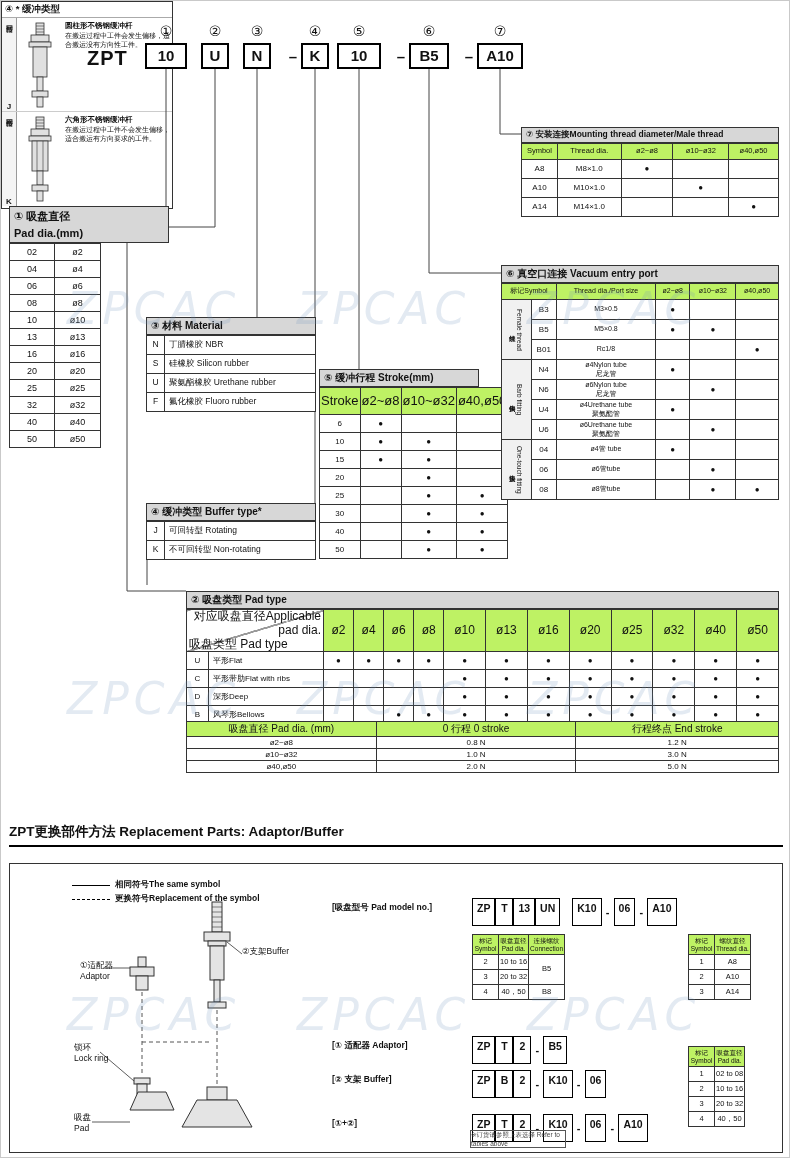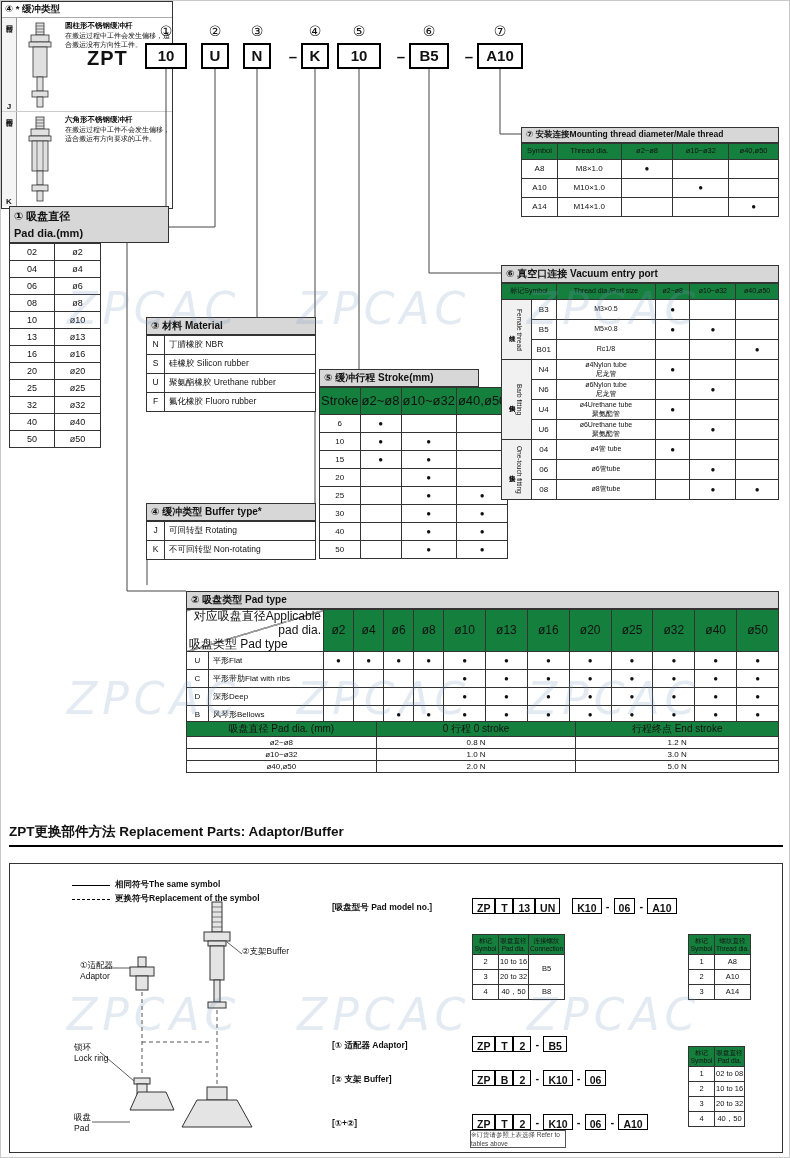--- a/index.html
+++ b/index.html
@@ -17,21 +17,21 @@
 .seg{margin-left:14px}.seg1{margin-left:6px}.seg5{margin-left:8px}.seg6,.seg7{margin-left:12px}
 .circ{height:20px;font-size:14px;text-align:center}
 .segrow{display:flex;align-items:center}
 .dash{width:16px;text-align:center;font-weight:bold;font-size:15px}
 .cbox{height:26px;border:2px solid #000;background:#fff;font-weight:bold;font-size:15px;text-align:center;line-height:22px}
 .seg1 .cbox{width:42px}.seg2 .cbox{width:28px}.seg3 .cbox{width:28px}.seg4 .cbox{width:28px}
 .seg5 .cbox{width:44px}.seg6 .cbox{width:40px}.seg7 .cbox{width:46px}
 
 table.tb{border-collapse:collapse;background:#fff}
 .tb td,.tb th{border:1px solid #333;text-align:center;background:#fff;padding:0 1px;line-height:1.15;font-weight:normal}
-.tb th{background:#15803d}
+.tb th{background:#bef264}
 .tbar{background:#d7d7d7;border:1px solid #333;font-weight:bold;padding:1px 4px;font-size:10px;position:relative}
 .tbar .en{font-weight:bold}
 
 #padDiaTitle{width:160px;font-size:11px;line-height:1.5}
 #t-paddia{width:92px}
 #t-paddia td{font-size:9px;height:17px}
 #t-paddia td:first-child{width:45px}
 
 #matTitle,#bufTitle{width:170px}
 #t-material,#t-buffer{width:170px}
@@ -91,21 +91,21 @@
 .rp-head{left:8px;top:822px;width:774px;font-size:13.5px;font-weight:bold;border-bottom:2px solid #000;padding-bottom:4px;z-index:10}
 .bigbox{left:8px;top:862px;width:774px;height:290px;border:1px solid #333;background:#fff;z-index:10}
 .legend{position:absolute;left:62px;top:14px}
 .lg-item{display:flex;align-items:center;height:14px}
 .lg-line{width:38px;border-top:1.5px solid #000;margin-right:5px}
 .lg-line.dashed{border-top-style:dashed}
 .lg-txt{font-size:8.5px;font-weight:bold}
 .dlabel{position:absolute;font-size:8.5px;line-height:1.25;z-index:12}
 .bracket-label{position:absolute;font-size:8.5px;font-weight:bold;z-index:12}
 .coderow{position:absolute;display:flex;align-items:center;z-index:12}
-.mbox{height:16px;border:1.2px solid #000;background:#fff;font-size:10.5px;font-weight:bold;text-align:center;line-height:18px;padding:0 4px;min-width:18px}
+.mbox{height:28px;border:1.2px solid #000;background:#fff;font-size:10.5px;font-weight:bold;text-align:center;line-height:18px;padding:0 4px;min-width:18px}
 .mdash{width:12px;text-align:center;font-weight:bold;font-size:11px}
 .mgap{width:12px}
 .minitable th{font-size:6.5px;line-height:1.1;height:20px}
 .minitable td{font-size:7.5px;height:15px}
 #t-A{position:absolute}
 #t-A td:nth-child(1){width:26px}
 #t-B td:nth-child(1),#t-C td:nth-child(1){width:26px}
 .notebox{position:absolute;left:460px;top:266px;width:96px;height:18px;border:1px solid #555;font-size:6.5px;color:#444;display:flex;align-items:center;justify-content:center;z-index:12}
 
 .wm{position:absolute;z-index:60;font-family:"DejaVu Sans",sans-serif;font-style:italic;font-weight:normal;font-size:44px;letter-spacing:5px;color:rgba(115,150,190,.20);pointer-events:none;white-space:nowrap}

